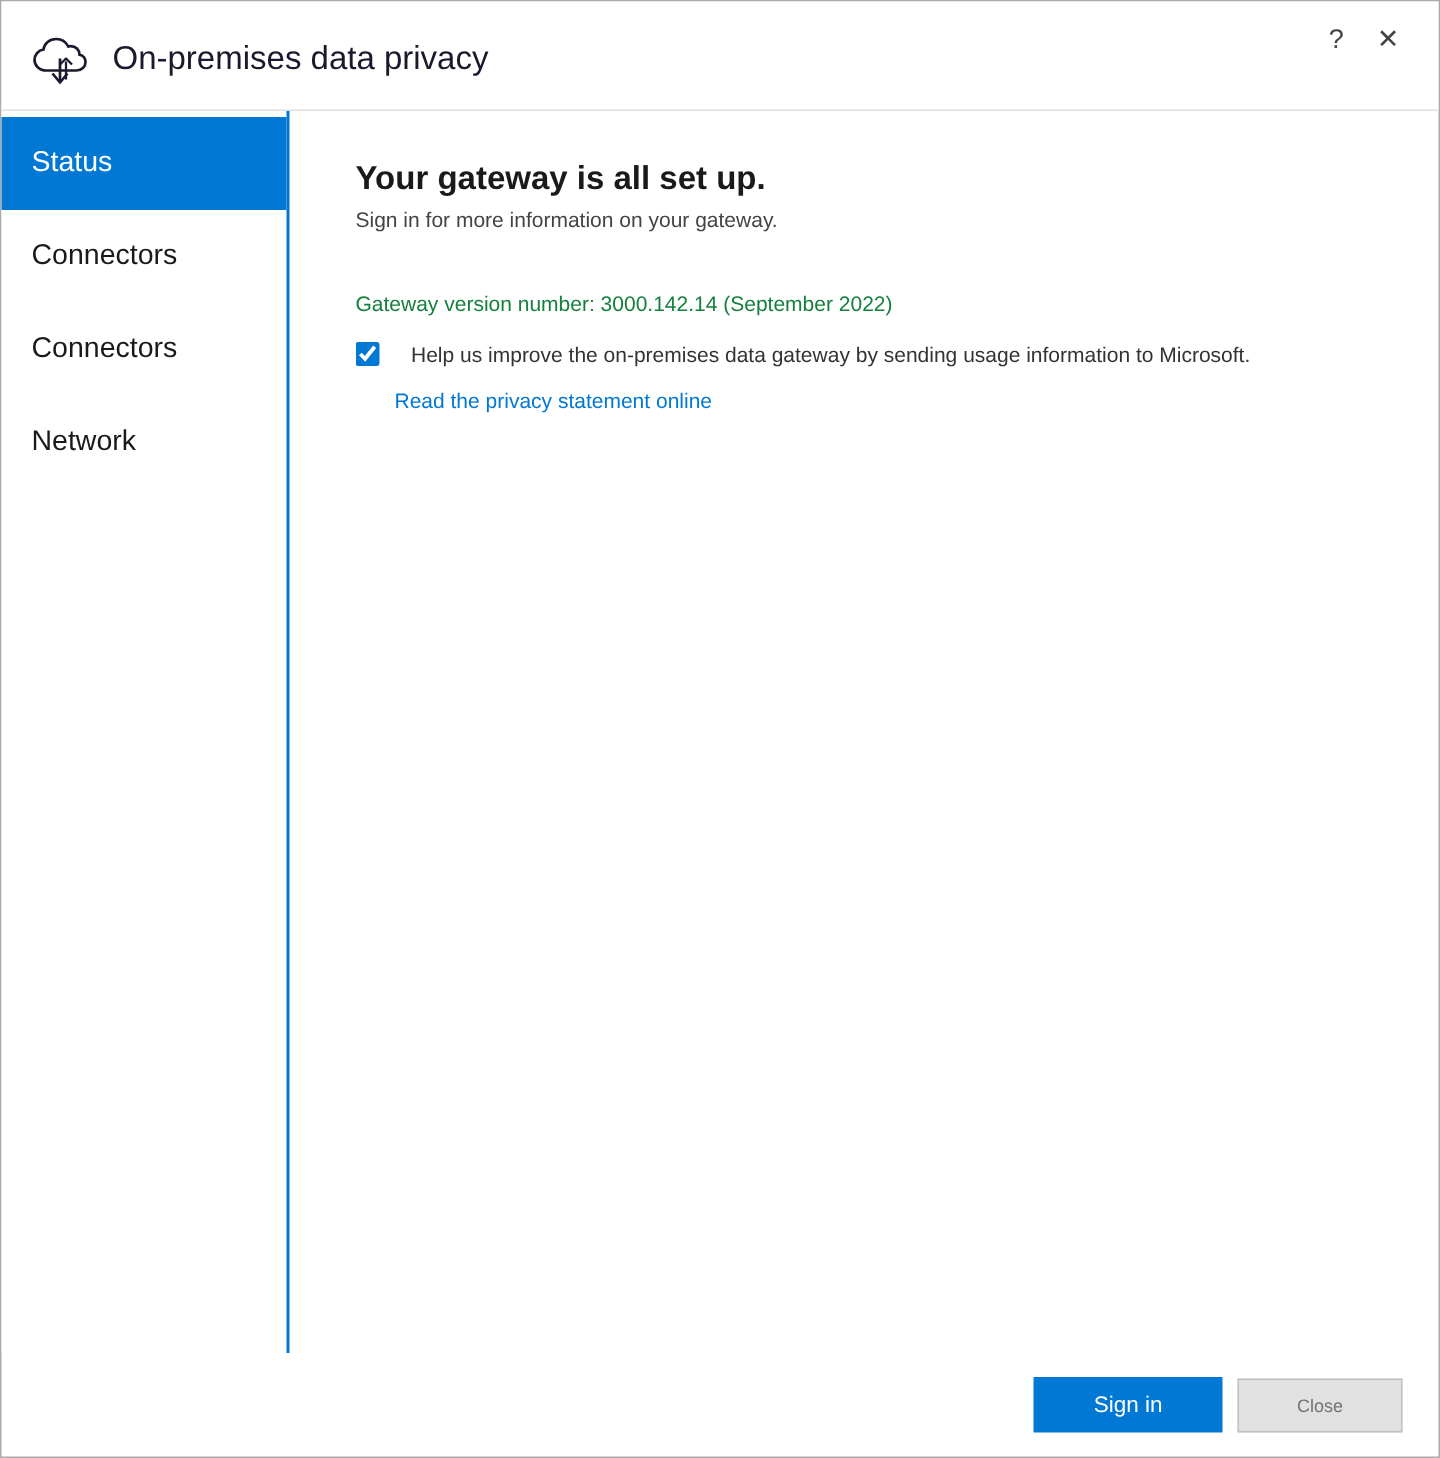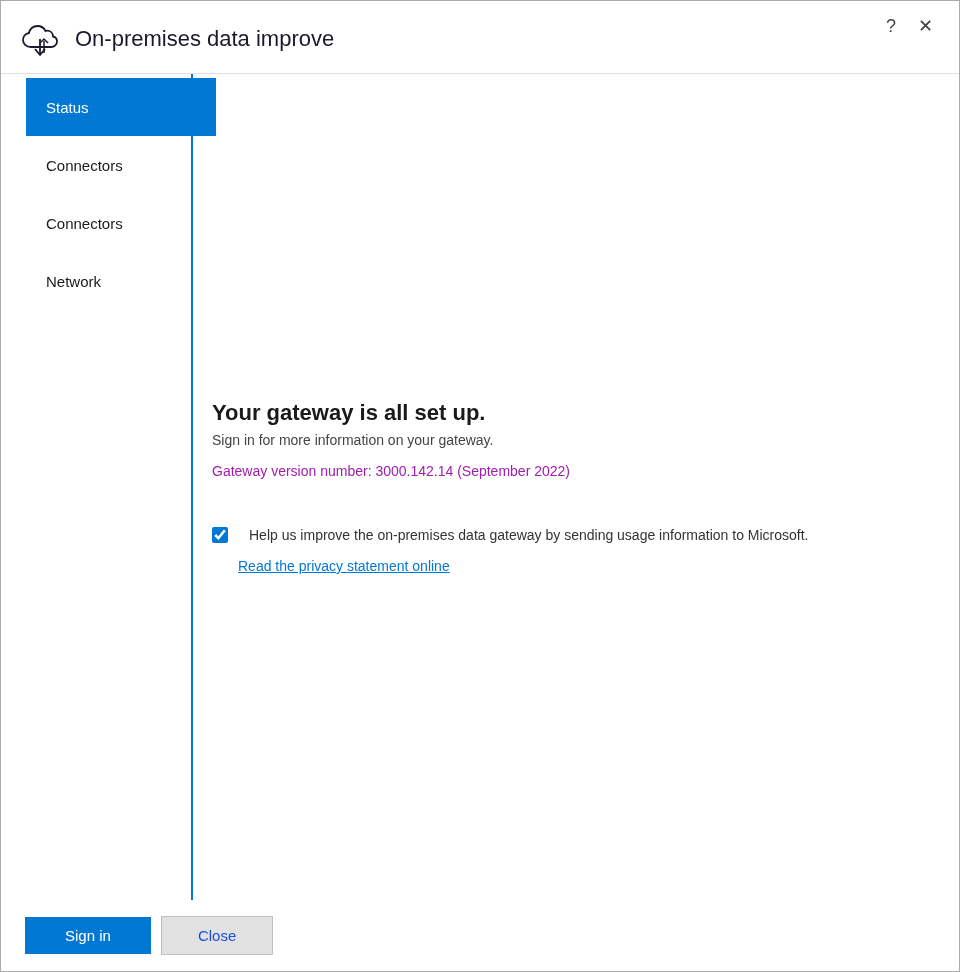--- a/index.html
+++ b/index.html
@@ -79,62 +79,60 @@
       background: #ffffff;
       border-right: 2px solid #0078d4;
       flex-shrink: 0;
       padding-top: 4px;
     }
 
     .nav-item {
       display: flex;
       align-items: center;
       padding: 20px 20px;
-      font-size: 15px;
+      font-size: 19px;
       color: #1a1a1a;
       cursor: pointer;
       border: none;
       background: none;
       width: 100%;
       text-align: left;
       min-height: 58px;
-      margin-left: 25px;
     }
 
     .nav-item.active {
       background: #0078d4;
       color: #ffffff;
       font-weight: 400;
     }
 
     .main-content {
       flex: 1;
-      padding: 32px 19px;
+      padding: 32px 44px;
       display: flex;
       flex-direction: column;
-      justify-content: center;
     }
 
     .gateway-title {
       font-size: 22px;
       font-weight: 600;
       color: #1a1a1a;
       margin-bottom: 6px;
     }
 
     .gateway-subtitle {
       font-size: 14px;
       color: #444;
-      margin-bottom: 15px;
+      margin-bottom: 40px;
     }
 
     .gateway-version {
       font-size: 14px;
-      color: #a21caf;
-      margin-bottom: 46px;
+      color: #15803d;
+      margin-bottom: 16px;
     }
 
     .usage-row {
       display: flex;
       align-items: flex-start;
       gap: 21px;
       margin-bottom: 12px;
     }
 
     .usage-checkbox {
@@ -148,52 +146,51 @@
 
     .usage-text {
       font-size: 14px;
       color: #333;
       line-height: 1.5;
     }
 
     .privacy-link {
       font-size: 14px;
       color: #0078d4;
-      text-decoration: underline;
       cursor: pointer;
       margin-left: 26px;
       display: inline-block;
     }
 
     .footer {
       display: flex;
-      justify-content: flex-start;
+      justify-content: flex-end;
       align-items: center;
       padding: 16px 24px;
       gap: 10px;
       border-top: none;
       margin-top: auto;
     }
 
     .btn-signin {
       background: #0078d4;
       color: #ffffff;
       border: none;
       padding: 10px 40px;
       font-size: 15px;
       cursor: pointer;
       min-width: 110px;
     }
 
     .btn-close {
       background: #e1e1e1;
-      color: #1d4ed8;
+      color: #737373;
       border: 1px solid #c0c0c0;
       padding: 10px 36px;
-      font-size: 15px;
+      font-size: 12px;
       cursor: pointer;
       min-width: 110px;
     }
   </style>
 </head>
 <body>
 
 <div class="dialog">
 
   <div class="title-bar">
@@ -202,21 +199,21 @@
 
         <path d="M10 28 C5 28 2 24.5 2 21 C2 17.5 4.5 14.5 8 14 C8.5 10 12 7 16.5 7 C20 7 23 9 24.5 12 C25 11.8 25.5 11.7 26 11.7 C29.5 11.7 32 14.2 32 17.5 C34.5 18 36 20 36 22.5 C36 25.5 33.5 28 30 28 Z" fill="none" stroke="#1a1a2e" stroke-width="1.8"></path>
 
         <line x1="19" y1="20" x2="19" y2="35" stroke="#1a1a2e" stroke-width="1.8"></line>
         <polyline points="14,30 19,36 24,30" fill="none" stroke="#1a1a2e" stroke-width="1.8" stroke-linejoin="round"></polyline>
 
         <line x1="23" y1="34" x2="23" y2="22" stroke="#1a1a2e" stroke-width="1.5"></line>
         <polyline points="19,24 23,20 27,24" fill="none" stroke="#1a1a2e" stroke-width="1.5" stroke-linejoin="round"></polyline>
       </svg>
     </div>
-    <span class="title-bar-text">On-premises data improve</span>
+    <span class="title-bar-text">On-premises data privacy</span>
     <div class="title-bar-actions">
       <button class="title-bar-btn">?</button>
       <button class="title-bar-btn">✕</button>
     </div>
   </div>
 
   <div class="content-area">
 
     <nav class="sidebar">
       <button class="nav-item active">

